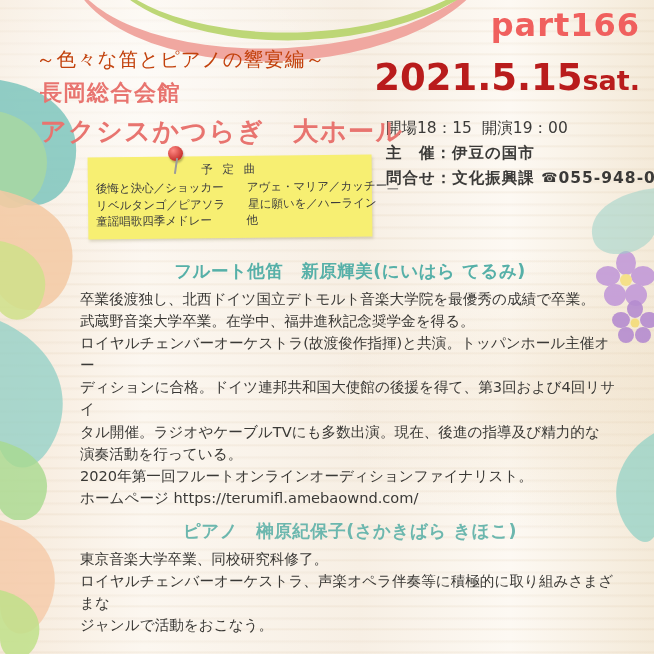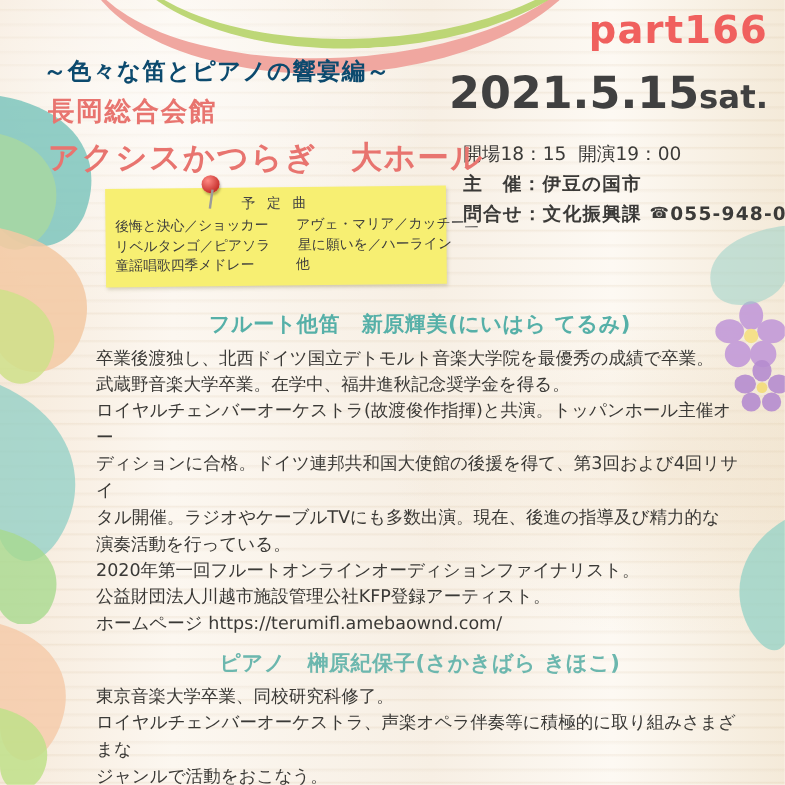--- a/index.html
+++ b/index.html
@@ -77,21 +77,21 @@
     color: #f0605e;
     letter-spacing: 1px;
     font-family: "DejaVu Sans", sans-serif;
   }
   .date-line {
     position: absolute;
     right: 14px;
     top: 56px;
     font-size: 37px;
     font-weight: bold;
-    color: #404040;
+    color: #b91c1c;
     letter-spacing: 0px;
     white-space: nowrap;
   }
   .date-line .sat { font-size: 27px; }
 
   .info-block {
     position: absolute;
     left: 386px;
     top: 116px;
     width: 262px;
@@ -112,22 +112,22 @@
     font-size: 13px;
     transform: translateY(-1px);
   }
 
   
   .subtitle {
     position: absolute;
     left: 36px;
     top: 46px;
     font-size: 19.5px;
-    color: #0c4a6e;
-    font-weight: bold;
+    color: #c2410c;
+    font-weight: normal;
     letter-spacing: 1px;
   }
   .venue1 {
     position: absolute;
     left: 40px;
     top: 78px;
     font-size: 22px;
     font-weight: bold;
     color: #e8746f;
     letter-spacing: 1.5px;
@@ -292,21 +292,20 @@
 <div class="body-text">
   <div>
     <div class="perf-head">フルート他笛　新原輝美(にいはら てるみ)</div>
     <div class="para">卒業後渡独し、北西ドイツ国立デトモルト音楽大学院を最優秀の成績で卒業。</div>
     <div class="para">武蔵野音楽大学卒業。在学中、福井進秋記念奨学金を得る。</div>
     <div class="para">ロイヤルチェンバーオーケストラ(故渡俊作指揮)と共演。トッパンホール主催オー</div>
     <div class="para">ディションに合格。ドイツ連邦共和国大使館の後援を得て、第3回および4回リサイ</div>
     <div class="para">タル開催。ラジオやケーブルTVにも多数出演。現在、後進の指導及び精力的な</div>
     <div class="para">演奏活動を行っている。</div>
     <div class="para">2020年第一回フルートオンラインオーディションファイナリスト。</div>
-    <div class="para">公益財団法人川越市施設管理公社KFP登録アーティスト。</div>
     <div class="para url">ホームページ https://terumifl.amebaownd.com/</div>
   </div>
   <div class="gap"></div>
   <div>
     <div class="perf-head pink">ピアノ　榊原紀保子(さかきばら きほこ)</div>
     <div class="para">東京音楽大学卒業、同校研究科修了。</div>
     <div class="para">ロイヤルチェンバーオーケストラ、声楽オペラ伴奏等に積極的に取り組みさまざまな</div>
     <div class="para">ジャンルで活動をおこなう。</div>
 
   </div>

